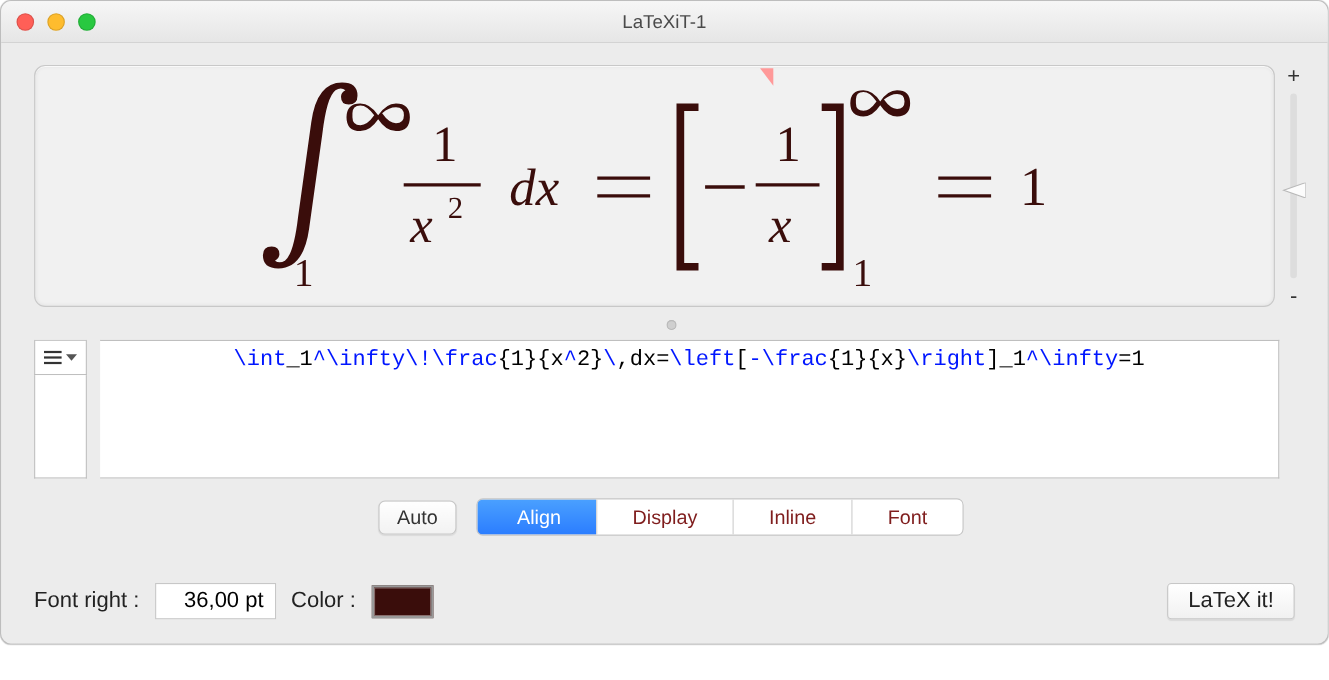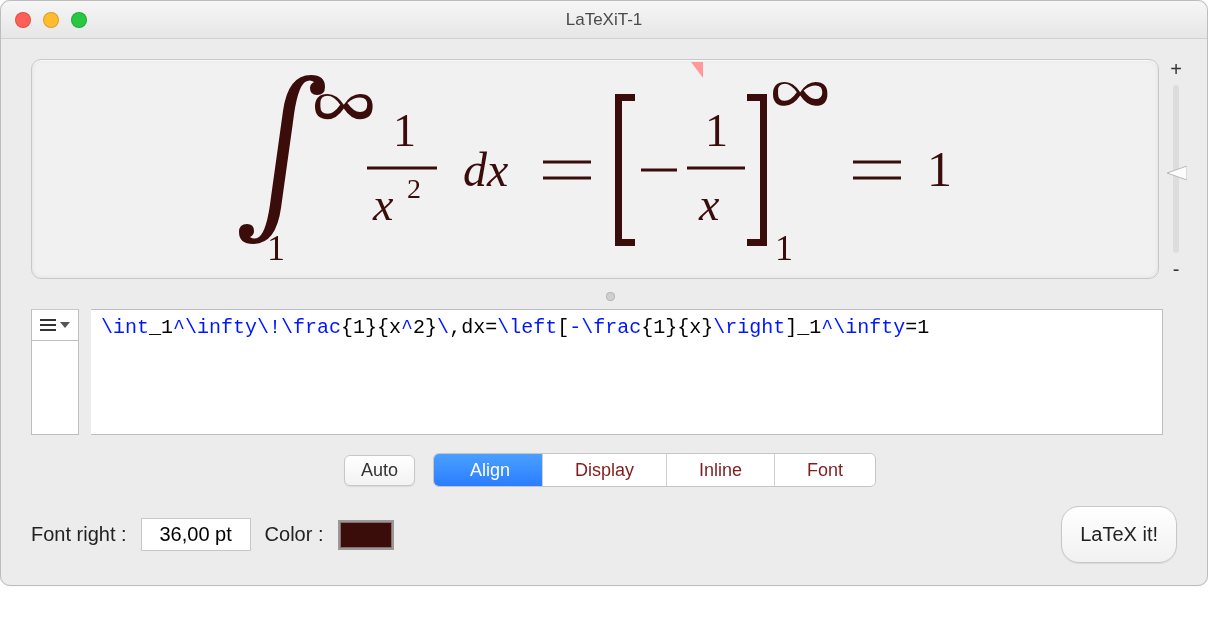--- a/index.html
+++ b/index.html
@@ -76,21 +76,21 @@
     position:absolute; left:-8px; top:48%;
     width:22px; height:14px;
   }
   .zoom-thumb svg { display:block; }
 
   .mid-handle {
     text-align:center; margin:8px 0 4px 0;
   }
   .mid-handle .dot { width:9px;height:9px;border-radius:50%;background:#cfcfcf;display:inline-block;box-shadow:inset 0 0 0 1px #b8b8b8; }
 
-  .editor-row { display:flex; align-items:flex-start; gap:12px; }
+  .editor-row { display:flex; align-items:flex-start; gap:12px;text-align:center; }
   .gutter-wrap { width:48px; }
   .gutter-btn {
     height:32px; border:1px solid #bfbfbf; border-top-color:#c9c9c9; background:#fff;
     display:flex; align-items:center; justify-content:center; gap:2px;
   }
   .gutter-rest {
     height:94px; border:1px solid #bfbfbf; border-top:none; background:#fff;
   }
   .hamburger { display:flex; flex-direction:column; gap:3px; }
   .hamburger span { width:16px; height:2px; background:#333; }
@@ -129,30 +129,30 @@
   .seg button.active {
     background:linear-gradient(#4aa0ff,#2b7dff); color:#fff;
   }
 
   .bottom-row {
     position:absolute; left:30px; right:30px; bottom:22px;
     display:flex; align-items:center; gap:14px;
     font-size:20px; color:#222;
   }
   .font-size-input {
-    border:1px solid #c7c7c7; background:#fff; padding:4px 10px; font-size:20px; width:110px; text-align:center;
+    border:1px solid #c7c7c7; background:#fff; padding:4px 10px; font-size:20px; width:110px; text-align:right;
   }
   .color-well {
     width:56px; height:30px; border:2px solid #999; background:#3a0d0b;
     box-shadow:inset 0 0 0 1px rgba(255,255,255,.4);
   }
   .spacer { flex:1; }
   .latexit-btn {
-    border:1px solid #c7c7c7; border-radius:18px; background:linear-gradient(#ffffff,#f1f1f1);
-    padding:16px 18px; font-size:20px; color:#222; box-shadow:0 1px 1px rgba(0,0,0,.08);
+    border:1px solid #c7c7c7; border-radius:4px; background:linear-gradient(#ffffff,#f1f1f1);
+    padding:4px 18px; font-size:20px; color:#222; box-shadow:0 1px 1px rgba(0,0,0,.08);
   }
 </style>
 </head>
 <body>
 
 <div class="window">
 
   <div class="titlebar">
     <div class="traffic">
       <div class="tl tl-red"></div>

